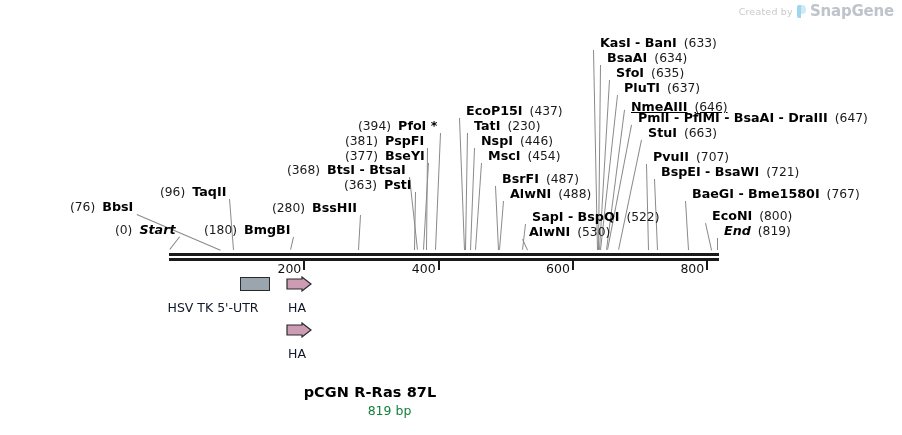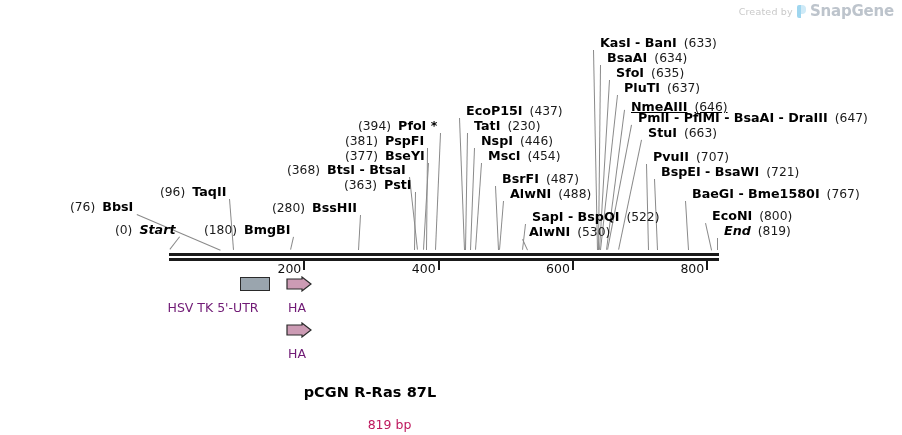--- a/index.html
+++ b/index.html
@@ -138,21 +138,21 @@
 
   
   .feat-box {
     position: absolute;
     border: 1.2px solid #2a2a2a;
     box-sizing: border-box;
   }
   .feat-label {
     position: absolute;
     font-size: 12.5px;
-    color: #701a75;
+    color: #0f172a;
     white-space: nowrap;
     text-align: center;
     transform: translateX(-50%);
   }
 
   
   #title-block {
     position: absolute;
     left: 0;
     top: 384px;
@@ -160,22 +160,22 @@
     text-align: center;
   }
   #title-block .main {
     font-size: 14.5px;
     font-weight: bold;
     color: #000;
     letter-spacing: 0.1px;
   }
   #title-block .sub {
     font-size: 12.5px;
-    color: #be185d;
-    margin-top: 17px;
+    color: #15803d;
+    margin-top: 3px;
     padding-left: 39px;
   }
 </style>
 </head>
 <body>
 
 <div id="stage">
 
   <div class="watermark">
     <span>Created by</span>

